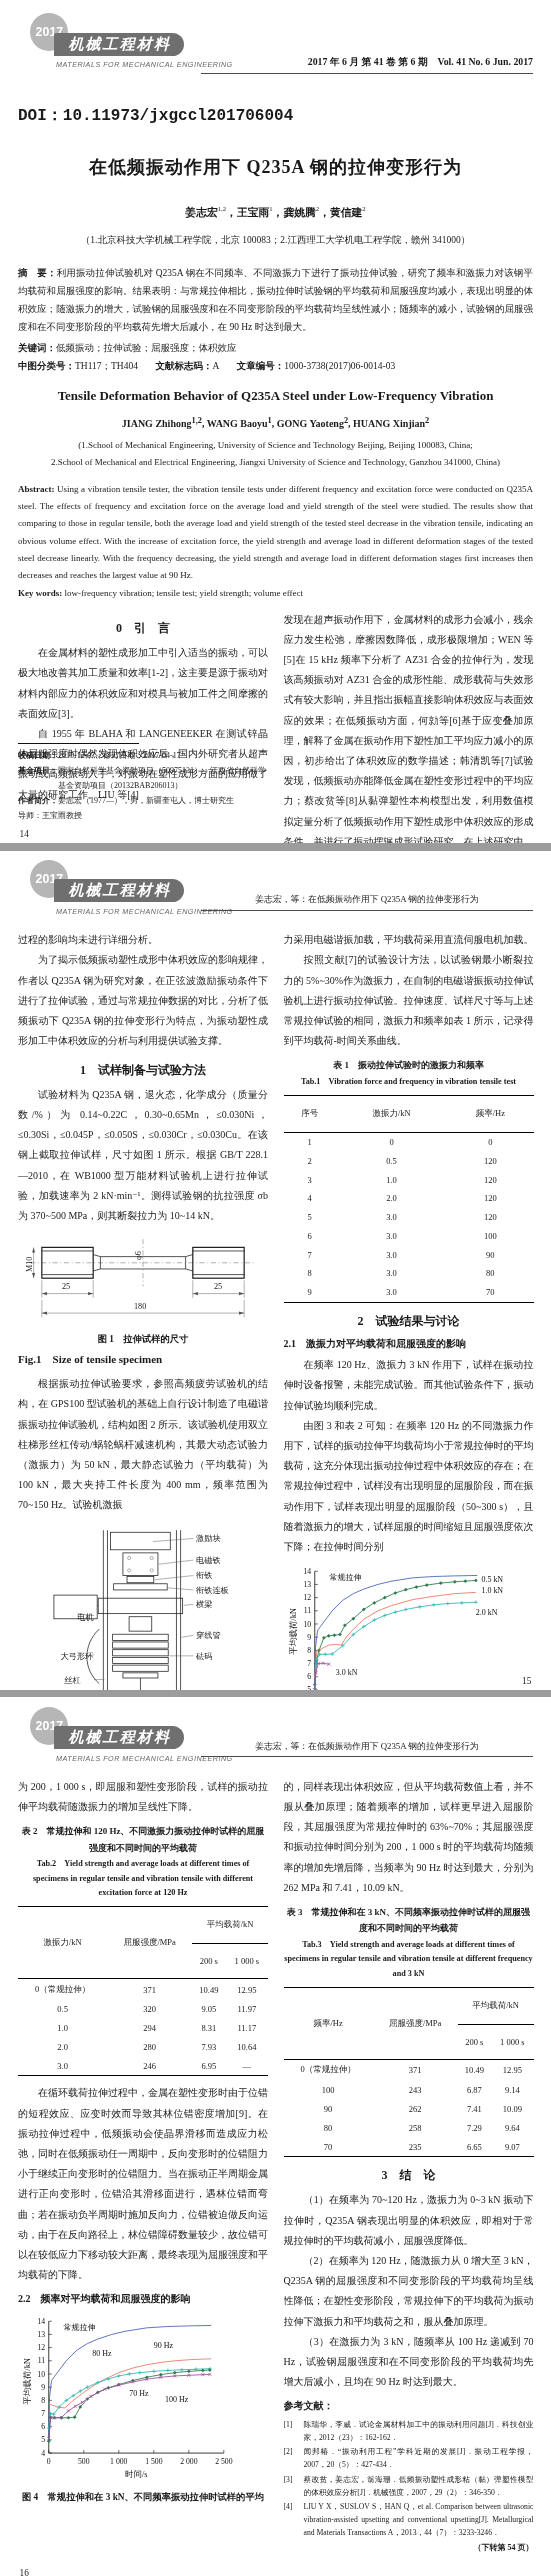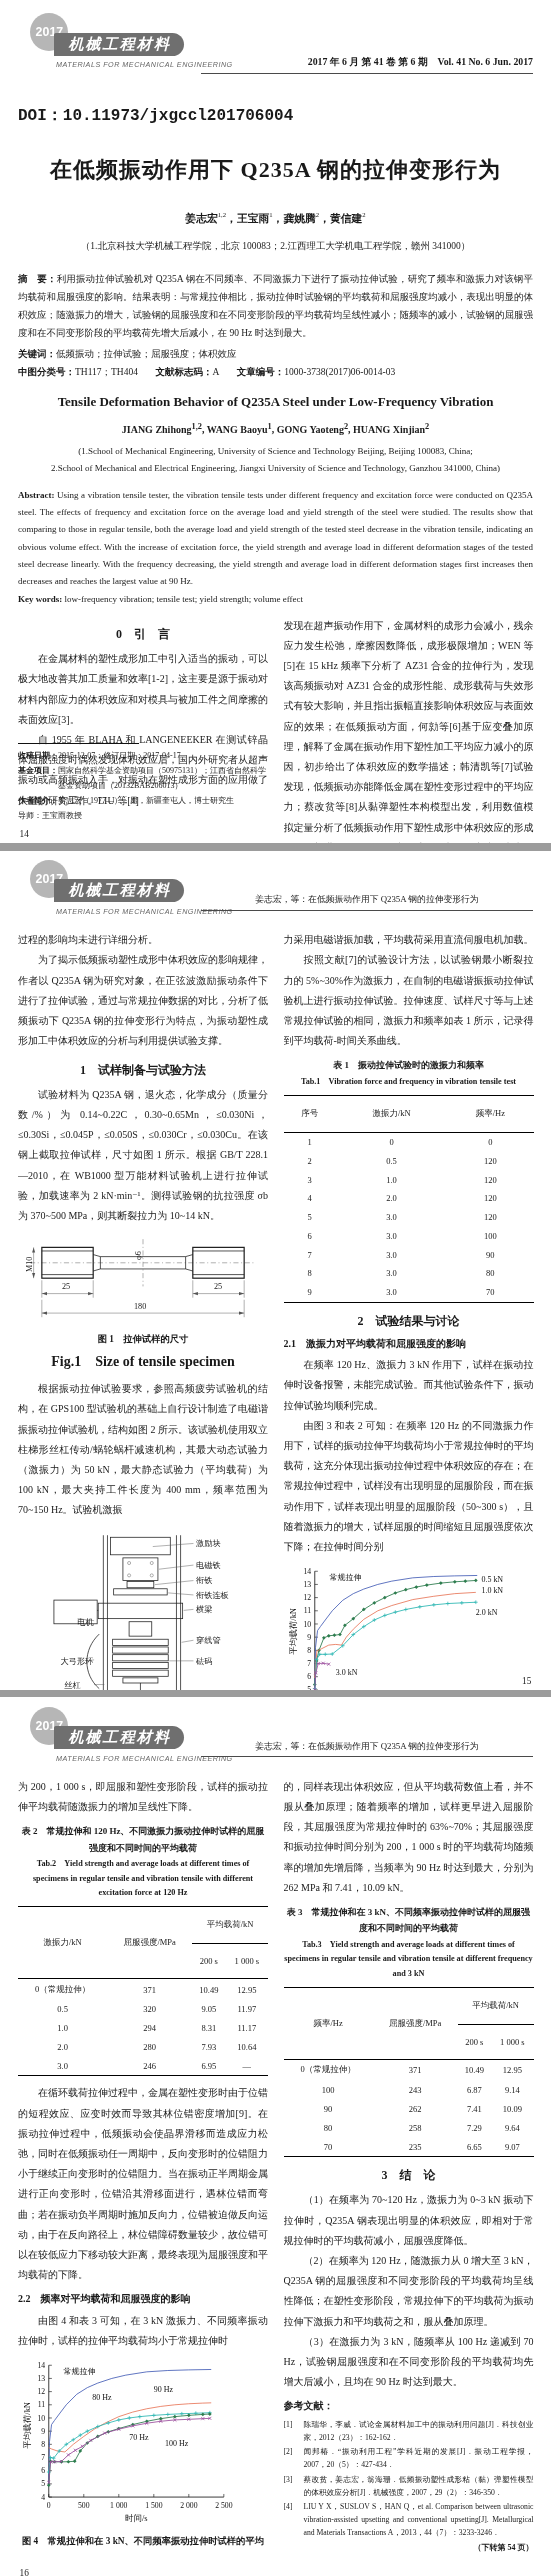--- a/index.html
+++ b/index.html
@@ -10,21 +10,21 @@
   .masthead{position:relative;height:76px;margin-top:11.3px;}
   .masthead.small{height:61px;margin-top:7.2px;}
   .logo{position:absolute;left:0;top:0;width:180px;height:67px;}
   .logo-circle{position:absolute;left:12.4px;top:2.1px;width:38px;height:38px;border-radius:50%;background:#b6b6b6;color:#fff;display:flex;align-items:center;justify-content:center;font:bold 12.4px "Liberation Sans",sans-serif;z-index:1;}
   .logo-banner{position:absolute;left:36px;top:21.6px;height:23px;width:130px;background:#6f6f6f;border-radius:2.1px 13.4px 13.4px 0;color:#fff;display:flex;align-items:center;padding-left:14.4px;font-style:italic;font-weight:bold;font-size:15px;letter-spacing:2.1px;z-index:2;box-sizing:border-box;}
   .logo-en{position:absolute;left:38px;top:49px;font:italic 7.2px "Liberation Sans",sans-serif;color:#666;letter-spacing:0.5px;white-space:nowrap;}
   .mast-right{position:absolute;left:183px;right:0;bottom:13.4px;border-bottom:1px solid #4a4a4a;padding-bottom:3.6px;text-align:right;font-weight:bold;font-size:9.8px;}
   .masthead.small .mast-right{font-weight:normal;font-size:8.8px;text-align:center;bottom:8.2px;}
   
   .doi{font-weight:bold;font-size:16px;margin:17.5px 0 0 0;font-family:Liberation Mono, monospace;}
-  .title-cn{text-align:center;font-size:22px;font-weight:bold;margin:29px 0 0 0;letter-spacing:1px;font-family:Liberation Serif, serif;}
+  .title-cn{text-align:center;font-size:18px;font-weight:bold;margin:29px 0 0 0;letter-spacing:1px;font-family:Liberation Serif, serif;}
   .authors{text-align:center;font-size:10.8px;font-weight:bold;margin:27px 0 0 0;}
   .authors sup{font-size:6.7px;font-weight:normal;}
   .affil{text-align:center;font-size:9.5px;margin:13.4px 0 0 0;}
   .abs-cn{font-size:9.5px;line-height:1.9;text-align:justify;margin:17.5px 0 0 0;}
   .kw-line{font-size:9.5px;margin:5.2px 0 0 0;}
   .clc-line{font-size:9.5px;margin:5.2px 0 0 0;display:flex;gap:17.5px;flex-wrap:wrap;}
   .blab{font-weight:bold;}
   .title-en{text-align:center;font-size:13px;font-weight:bold;margin:15.5px 0 0 0;}
   .authors-en{text-align:center;font-size:10px;font-weight:bold;margin:11.3px 0 0 0;}
   .affil-en{text-align:center;font-size:9px;margin:8.2px 0 0 0;line-height:1.85;}
@@ -39,21 +39,21 @@
   .h-sub{font-size:10px;font-weight:bold;margin:7.2px 0 4.1px 0;}
   .footnote{position:absolute;left:18px;bottom:19.6px;width:251px;font-size:8px;line-height:1.85;}
   .footnote-rule{width:121px;border-top:0.8px solid #111;margin-bottom:5.2px;}
   .fn-item{padding-left:5em;text-indent:-5em;}
   .pagenum{position:absolute;bottom:4.1px;font-size:9.3px;}
   .pagenum.left{left:19.6px;} .pagenum.right{right:19.6px;}
   
   .figblock{margin:7.2px 0 5.2px 0;text-align:center;}
   .figwrap{position:relative;margin:0 auto;}
   .cap-cn{font-size:9.3px;font-weight:bold;text-align:center;margin-top:4.1px;line-height:1.7;}
-  .cap-en{font-size:14px;font-weight:bold;text-align:center;margin-top:2.1px;line-height:1.7;}
+  .cap-en{font-size:11px;font-weight:bold;text-align:left;margin-top:2.1px;line-height:1.7;}
   .figlabel{position:absolute;font-size:8.2px;white-space:nowrap;}
   .rot{transform:rotate(-90deg);transform-origin:left top;}
   svg{overflow:visible;}
   .sk{stroke:#222;fill:none;stroke-width:1.5;}
   .sk2{stroke:#222;fill:none;stroke-width:2.4;}
   .skt{stroke:#555;fill:none;stroke-width:0.9;}
   .dash{stroke:#666;stroke-width:1;stroke-dasharray:10 5 2 5;fill:none;}
   
   .tabcap-cn{font-size:9px;font-weight:bold;text-align:center;line-height:1.8;margin-top:6.2px;}
   .tabcap-en{font-size:8.2px;font-weight:bold;text-align:center;line-height:1.8;margin-top:1px;}
@@ -505,21 +505,20 @@
               <tr>
                 <td>3.0</td>
                 <td>246</td>
                 <td>6.95</td>
                 <td>—</td>
               </tr>
             </tbody>
         </table>
         <p class="b" style="margin-top:7.2px;">在循环载荷拉伸过程中，金属在塑性变形时由于位错的短程效应、应变时效而导致其林位错密度增加[9]。在振动拉伸过程中，低频振动会使晶界滑移而造成应力松弛，同时在低频振动任一周期中，反向变形时的位错阻力小于继续正向变形时的位错阻力。当在振动正半周期金属进行正向变形时，位错沿其滑移面进行，遇林位错而弯曲；若在振动负半周期时施加反向力，位错被迫做反向运动，由于在反向路径上，林位错障碍数量较少，故位错可以在较低应力下移动较大距离，最终表现为屈服强度和平均载荷的下降。</p>
         <h4 class="h-sub">2.2　频率对平均载荷和屈服强度的影响</h4>
-        <p class="b">由图 4 和表 3 可知，在 3 kN 激振力、不同频率振动拉伸时，试样的拉伸平均载荷均小于常规拉伸时</p>
         <div class="figblock">
           <svg width="242" height="170" viewBox="0 0 470 330">
               <line x1="52" y1="14" x2="52" y2="270" stroke="#111" stroke-width="1.6"></line>
               <line x1="52" y1="270" x2="392" y2="270" stroke="#111" stroke-width="1.6"></line>
               <line x1="52" x2="58" y1="270" y2="270" stroke="#111" stroke-width="1.2"></line>
               <text x="45" y="275" text-anchor="end" class="chart-tick">4</text>
               <line x1="52" x2="58" y1="244.4" y2="244.4" stroke="#111" stroke-width="1.2"></line>
               <text x="45" y="249.4" text-anchor="end" class="chart-tick">5</text>
               <line x1="52" x2="58" y1="218.8" y2="218.8" stroke="#111" stroke-width="1.2"></line>
               <text x="45" y="223.8" text-anchor="end" class="chart-tick">6</text>

